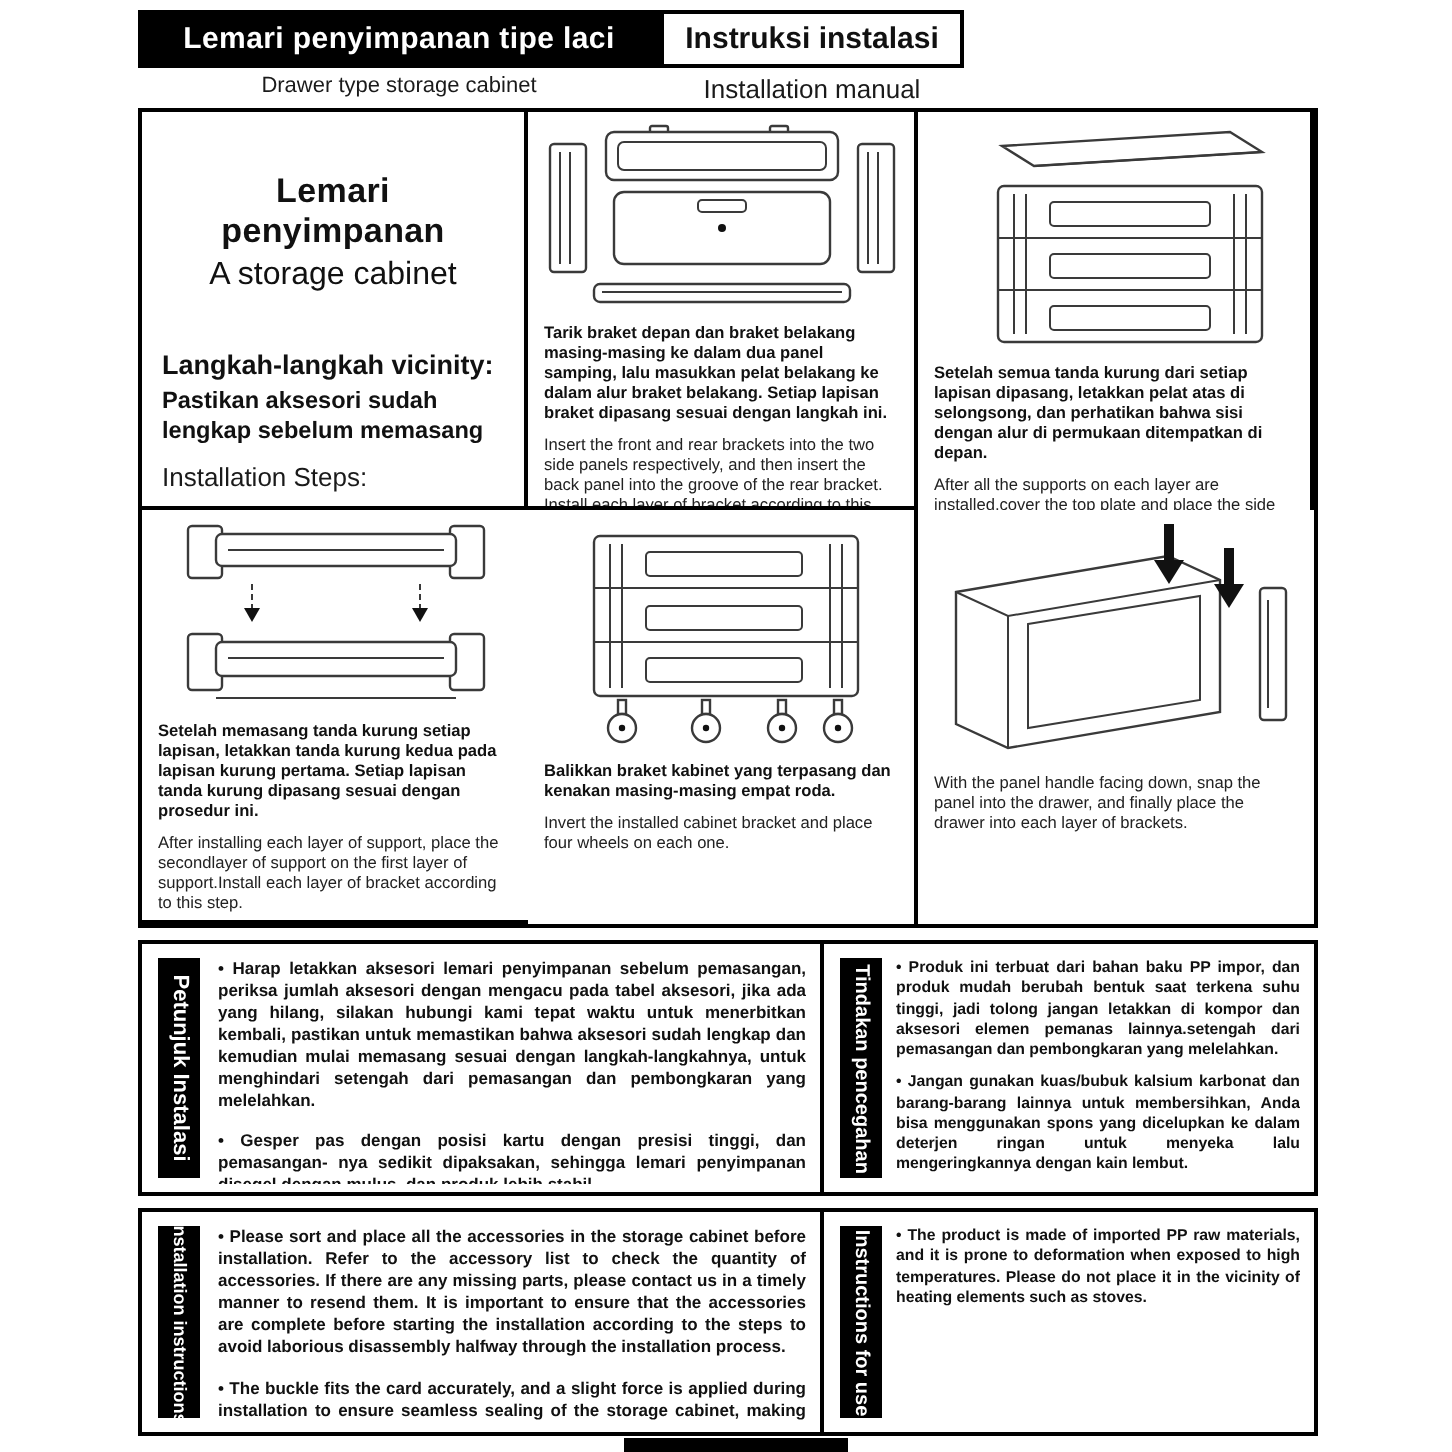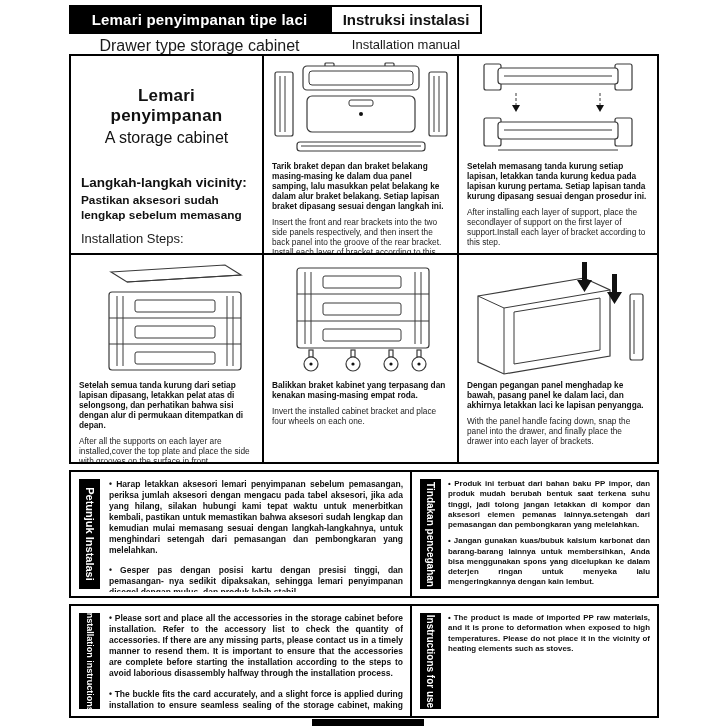--- a/index.html
+++ b/index.html
@@ -5,21 +5,21 @@
   * { box-sizing: border-box; margin: 0; padding: 0; }
   html,body { width:726px; height:726px; }
   body { font-family: "Liberation Sans", sans-serif; background:#ffffff; color:#111; }
   .page { position:relative; width:726px; height:726px; background:#fff; overflow:hidden; }
 
   
   .hdr-black { position:absolute; left:69px; top:5px; width:261px; height:29px; background:#000;
     color:#fff; font-weight:bold; font-size:15px; display:flex; align-items:center; justify-content:center; letter-spacing:.2px; }
   .hdr-box { position:absolute; left:330px; top:5px; width:152px; height:29px; border:2px solid #000; background:#fff;
     font-weight:bold; font-size:15px; display:flex; align-items:center; justify-content:center; }
-  .sub-left { position:absolute; left:69px; top:37px; width:261px; text-align:center; font-size:16px; color:#1a1a1a; }
+  .sub-left { position:absolute; left:69px; top:37px; width:261px; text-align:center; font-size:11px; color:#1a1a1a; }
   .sub-right { position:absolute; left:330px; top:37px; width:152px; text-align:center; font-size:13px; color:#1a1a1a; }
 
   
   .box1 { position:absolute; left:69px; top:54px; width:590px; height:410px; border:2px solid #000; background:#fff;
     display:grid; grid-template-columns:193px 195px 198px; grid-template-rows:199px 207px; }
   .cell { border-color:#000; overflow:hidden; position:relative; }
   .cell.br { border-right:2px solid #000; }
   .cell.bb { border-bottom:2px solid #000; }
 
   .illus { height:104px; display:flex; align-items:center; justify-content:center; padding-top:4px; }
@@ -103,20 +103,43 @@
           <rect class="ln" x="30" y="80" width="128" height="9" rx="3"></rect>
           <line class="ln2" x1="34" y1="84" x2="154" y2="84"></line>
         </svg>
       </div>
       <div class="step-text">
         <div class="step-id">Tarik braket depan dan braket belakang masing-masing ke dalam dua panel samping, lalu masukkan pelat belakang ke dalam alur braket belakang. Setiap lapisan braket dipasang sesuai dengan langkah ini.</div>
         <div class="step-en">Insert the front and rear brackets into the two side panels respectively, and then insert the back panel into the groove of the rear bracket. Install each layer of bracket according to this step first.</div>
       </div>
     </div>
 
+    <div class="cell br">
+      <div class="illus-b">
+        <svg width="180" height="118" viewBox="0 0 180 118">
+          <path class="ln" d="M34 12 L148 5 L164 15 L50 22 Z"></path>
+          <line class="ln2" x1="50" y1="22" x2="164" y2="15"></line>
+          <rect class="ln" x="32" y="32" width="132" height="78" rx="3"></rect>
+          <line class="ln2" x1="32" y1="58" x2="164" y2="58"></line>
+          <line class="ln2" x1="32" y1="84" x2="164" y2="84"></line>
+          <line class="ln2" x1="40" y1="36" x2="40" y2="106"></line>
+          <line class="ln2" x1="46" y1="36" x2="46" y2="106"></line>
+          <line class="ln2" x1="150" y1="36" x2="150" y2="106"></line>
+          <line class="ln2" x1="156" y1="36" x2="156" y2="106"></line>
+          <rect class="ln2" x="58" y="40" width="80" height="12" rx="2"></rect>
+          <rect class="ln2" x="58" y="66" width="80" height="12" rx="2"></rect>
+          <rect class="ln2" x="58" y="92" width="80" height="12" rx="2"></rect>
+        </svg>
+      </div>
+      <div class="step-text">
+        <div class="step-id">Setelah semua tanda kurung dari setiap lapisan dipasang, letakkan pelat atas di selongsong, dan perhatikan bahwa sisi dengan alur di permukaan ditempatkan di depan.</div>
+        <div class="step-en">After all the supports on each layer are installed,cover the top plate and place the side with grooves on the surface in front.</div>
+      </div>
+    </div>
+
     <div class="cell bb">
       <div class="illus">
         <svg width="188" height="100" viewBox="0 0 188 100">
           <rect class="ln" x="20" y="4" width="17" height="26" rx="2"></rect>
           <rect class="ln" x="151" y="4" width="17" height="26" rx="2"></rect>
           <rect class="ln" x="34" y="8" width="120" height="16" rx="3"></rect>
           <line class="ln2" x1="40" y1="16" x2="148" y2="16"></line>
           <line class="ln2" x1="52" y1="33" x2="52" y2="47" stroke-dasharray="3 2"></line>
           <polygon class="dk" points="52,52 48,45 56,45"></polygon>
           <line class="ln2" x1="136" y1="33" x2="136" y2="47" stroke-dasharray="3 2"></line>
@@ -124,43 +147,20 @@
           <rect class="ln" x="20" y="58" width="17" height="28" rx="2"></rect>
           <rect class="ln" x="151" y="58" width="17" height="28" rx="2"></rect>
           <rect class="ln" x="34" y="62" width="120" height="17" rx="3"></rect>
           <line class="ln2" x1="40" y1="70" x2="148" y2="70"></line>
           <line class="ln2" x1="34" y1="90" x2="154" y2="90"></line>
         </svg>
       </div>
       <div class="step-text">
         <div class="step-id">Setelah memasang tanda kurung setiap lapisan, letakkan tanda kurung kedua pada lapisan kurung pertama. Setiap lapisan tanda kurung dipasang sesuai dengan prosedur ini.</div>
         <div class="step-en">After installing each layer of support, place the secondlayer of support on the first layer of support.Install each layer of bracket according to this step.</div>
-      </div>
-    </div>
-
-    <div class="cell br">
-      <div class="illus-b">
-        <svg width="180" height="118" viewBox="0 0 180 118">
-          <path class="ln" d="M34 12 L148 5 L164 15 L50 22 Z"></path>
-          <line class="ln2" x1="50" y1="22" x2="164" y2="15"></line>
-          <rect class="ln" x="32" y="32" width="132" height="78" rx="3"></rect>
-          <line class="ln2" x1="32" y1="58" x2="164" y2="58"></line>
-          <line class="ln2" x1="32" y1="84" x2="164" y2="84"></line>
-          <line class="ln2" x1="40" y1="36" x2="40" y2="106"></line>
-          <line class="ln2" x1="46" y1="36" x2="46" y2="106"></line>
-          <line class="ln2" x1="150" y1="36" x2="150" y2="106"></line>
-          <line class="ln2" x1="156" y1="36" x2="156" y2="106"></line>
-          <rect class="ln2" x="58" y="40" width="80" height="12" rx="2"></rect>
-          <rect class="ln2" x="58" y="66" width="80" height="12" rx="2"></rect>
-          <rect class="ln2" x="58" y="92" width="80" height="12" rx="2"></rect>
-        </svg>
-      </div>
-      <div class="step-text">
-        <div class="step-id">Setelah semua tanda kurung dari setiap lapisan dipasang, letakkan pelat atas di selongsong, dan perhatikan bahwa sisi dengan alur di permukaan ditempatkan di depan.</div>
-        <div class="step-en">After all the supports on each layer are installed,cover the top plate and place the side with grooves on the surface in front.</div>
       </div>
     </div>
 
     <div class="cell br">
       <div class="illus-b">
         <svg width="188" height="118" viewBox="0 0 188 118">
           <rect class="ln" x="30" y="8" width="132" height="80" rx="3"></rect>
           <line class="ln2" x1="30" y1="34" x2="162" y2="34"></line>
           <line class="ln2" x1="30" y1="61" x2="162" y2="61"></line>
           <line class="ln2" x1="38" y1="12" x2="38" y2="84"></line>
@@ -199,21 +199,20 @@
           <path class="ln2" d="M14 36 L40 48 L146 30"></path>
           <line class="ln2" x1="40" y1="48" x2="40" y2="114"></line>
           <path class="ln2" d="M50 52 L136 38 L136 90 L50 104 Z"></path>
           <polygon class="dk" points="118,2 123,2 123,20 128,20 120.5,32 113,20 118,20"></polygon>
           <polygon class="dk" points="148,14 153,14 153,32 158,32 150.5,44 143,32 148,32"></polygon>
           <rect class="ln" x="166" y="34" width="13" height="66" rx="2"></rect>
           <line class="ln2" x1="170" y1="40" x2="170" y2="94"></line>
         </svg>
       </div>
       <div class="step-text">
-        <div class="step-id">Dengan pegangan panel menghadap ke bawah, pasang panel ke dalam laci, dan akhirnya letakkan laci ke lapisan penyangga.</div>
         <div class="step-en">With the panel handle facing down, snap the panel into the drawer, and finally place the drawer into each layer of brackets.</div>
       </div>
     </div>
   </div>
 
   <div class="notebox box2">
     <div class="half-l">
       <div class="vlabel">
         <span style="font-size:11px;">Petunjuk Instalasi</span>
       </div>

